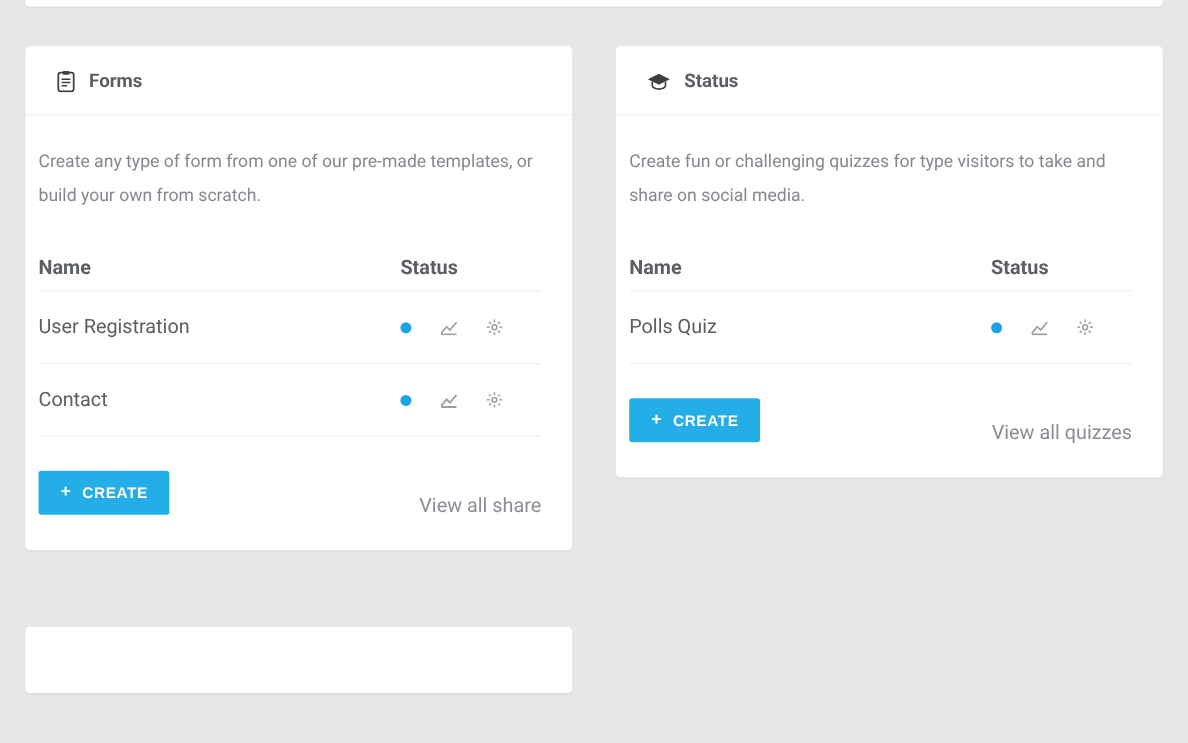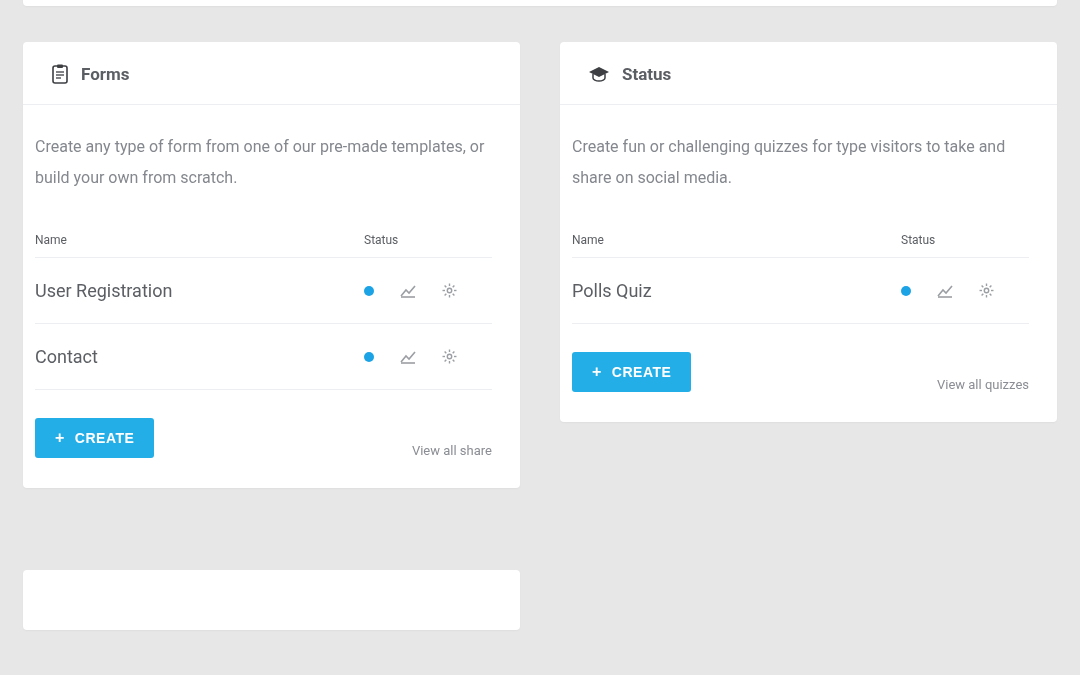--- a/index.html
+++ b/index.html
@@ -5,31 +5,31 @@
   html,body{margin:0;padding:0;background:#e7e7e7;font-family:-apple-system,BlinkMacSystemFont,"Segoe UI",Roboto,Helvetica,Arial,sans-serif;}
   body{width:1080px;height:675px;overflow:hidden;position:relative;}
   .stub-card{position:absolute;left:23px;top:-12px;width:1034px;height:18px;background:#fff;border-radius:0 0 4px 4px;box-shadow:0 1px 2px rgba(0,0,0,0.04);}
   .cards{position:absolute;left:23px;top:42px;width:1034px;display:flex;gap:40px;align-items:flex-start;}
   .card{background:#fff;border-radius:4px;box-shadow:0 1px 2px rgba(0,0,0,0.04);flex:1;}
   .card-header{display:flex;align-items:center;gap:12px;padding:22px 28px 20px 28px;border-bottom:1px solid #edeef1;}
   .card-title{font-size:17px;font-weight:700;color:#5b5e63;}
   .card-body{padding:26px 28px 30px 12px;}
   .card-desc{font-size:16px;color:#84888e;line-height:1.95;margin:0 0 30px 0;}
   .tbl{width:100%;border-collapse:collapse;}
-  .tbl th{font-size:12px;font-weight:400;color:#5b5e63;text-align:left;padding:10px 0;border-bottom:1px solid #edeef1;margin-left:20px;}
+  .tbl th{font-size:18px;font-weight:700;color:#5b5e63;text-align:left;padding:10px 0;border-bottom:1px solid #edeef1;margin-left:20px;}
   .th-status{width:128px;}
   .tbl td{font-size:18px;color:#5b5e63;padding:22px 0;border-bottom:1px solid #edeef1;}
   .row-icons{display:flex;align-items:center;gap:26px;}
   .status-dot{width:10px;height:10px;border-radius:50%;background:#1ba3e6;display:inline-block;}
   .ic{display:inline-flex;align-items:center;justify-content:center;color:#9b9ea3;}
   .ic svg{display:block;}
   .card-footer{display:flex;align-items:center;justify-content:space-between;margin-top:28px;}
   .btn-create{display:inline-flex;align-items:center;gap:10px;background:#24aee8;color:#fff;border:none;border-radius:3px;font-size:14px;font-weight:700;letter-spacing:0.5px;padding:12px 20px;cursor:pointer;}
   .btn-create .plus{font-size:16px;font-weight:700;line-height:1;}
-  .view-all{font-size:13px;color:#8a8d93;cursor:pointer;text-decoration:none;margin-top:24px;}
+  .view-all{font-size:18px;color:#8a8d93;cursor:pointer;text-decoration:none;margin-top:24px;}
   .polls-card{position:absolute;left:23px;top:570px;width:497px;background:#fff;border-radius:4px;box-shadow:0 1px 2px rgba(0,0,0,0.04);}
   .hdr-ic{display:inline-flex;align-items:center;justify-content:center;color:#3d3f43;}
 </style>
 </head>
 <body>
 
 <div class="stub-card"></div>
 
 <div class="cards">
 

